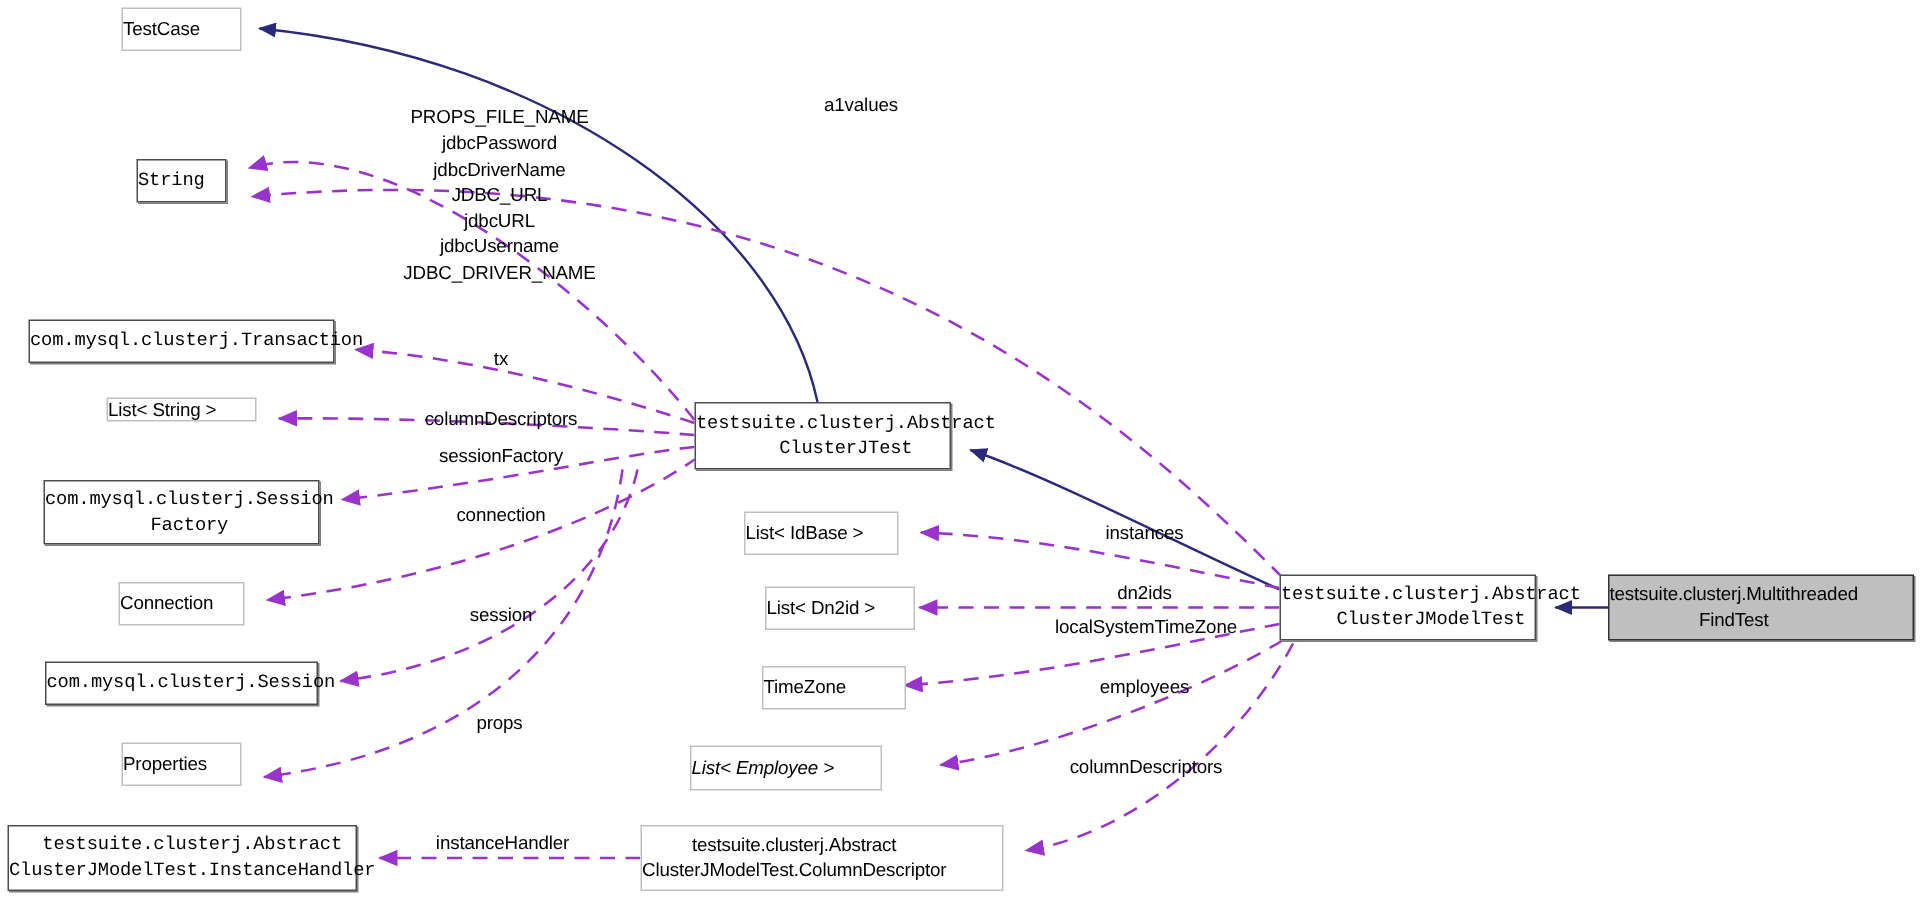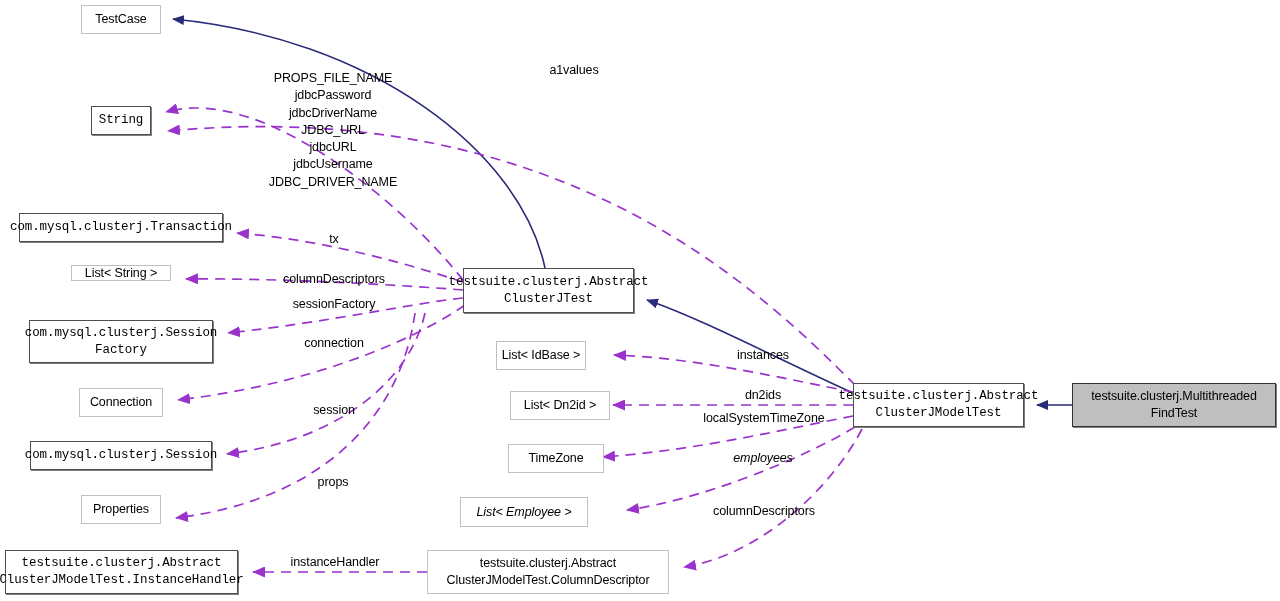--- a/index.html
+++ b/index.html
@@ -21,21 +21,20 @@
     top: 0;
     width: 1280px;
     height: 601px;
     pointer-events: none;
   }
   .node {
     position: absolute;
     box-sizing: border-box;
     display: flex;
     align-items: center;
-    justify-content: center;
     text-align: center;
     background: #ffffff;
     border: 1px solid #c0c0c0;
     font-size: 12.5px;
     color: #000000;
     line-height: 17px;
     white-space: pre-line;
     letter-spacing: -0.1px;
   }
   .node.strong {
@@ -153,21 +152,21 @@
   <div class="node strong" style="left:5px; top:550px; width:233px; height:44px;">
     <span>testsuite.clusterj.Abstract
 ClusterJModelTest.InstanceHandler</span>
   </div>
 
   <div class="node strong" style="left:463px; top:268px; width:171px; height:45px;">
     <span>testsuite.clusterj.Abstract
 ClusterJTest</span>
   </div>
 
-  <div class="node" style="left:496px; top:341px; width:90px; height:29px;">
+  <div class="node" style="left:496px; top:341px; width:103px; height:29px;">
     <span>List&lt; IdBase &gt;</span>
   </div>
 
   <div class="node" style="left:498px; top:391px; width:100px; height:29px;margin-left:12px;">
     <span>List&lt; Dn2id &gt;</span>
   </div>
 
   <div class="node" style="left:508px; top:444px; width:96px; height:29px;">
     <span>TimeZone</span>
   </div>
@@ -214,17 +213,17 @@
   <div class="edge-label" style="left:303px; top:474px; width:60px;">props</div>
 
   <div class="edge-label" style="left:275px; top:554px; width:120px;">instanceHandler</div>
 
   <div class="edge-label" style="left:721px; top:347px; width:84px;">instances</div>
 
   <div class="edge-label" style="left:733px; top:387px; width:60px;">dn2ids</div>
 
   <div class="edge-label" style="left:689px; top:410px; width:150px;">localSystemTimeZone</div>
 
-  <div class="edge-label" style="left:719px; top:450px; width:88px;font-style:italic;">employees</div>
+  <div class="edge-label" style="left:719px; top:450px; width:88px;">employees</div>
 
   <div class="edge-label" style="left:699px; top:503px; width:130px;">columnDescriptors</div>
 
 </div>
 
 </body></html>

